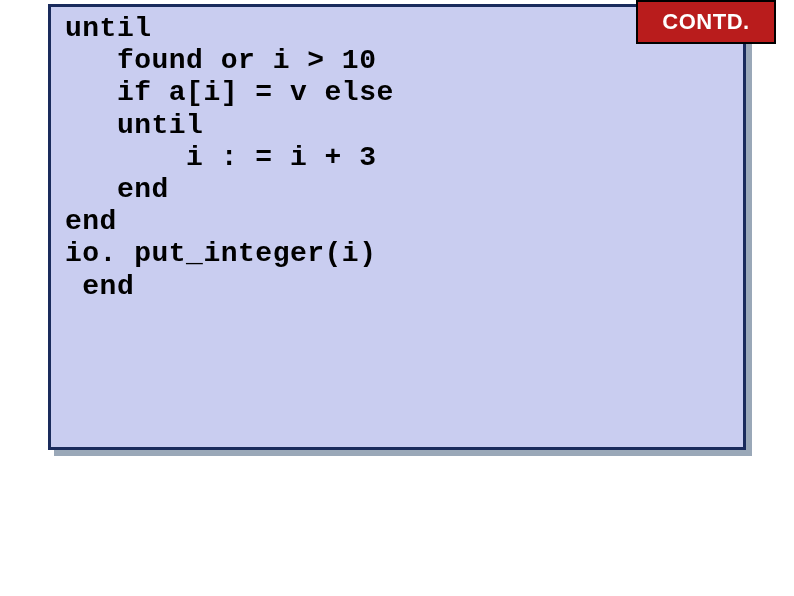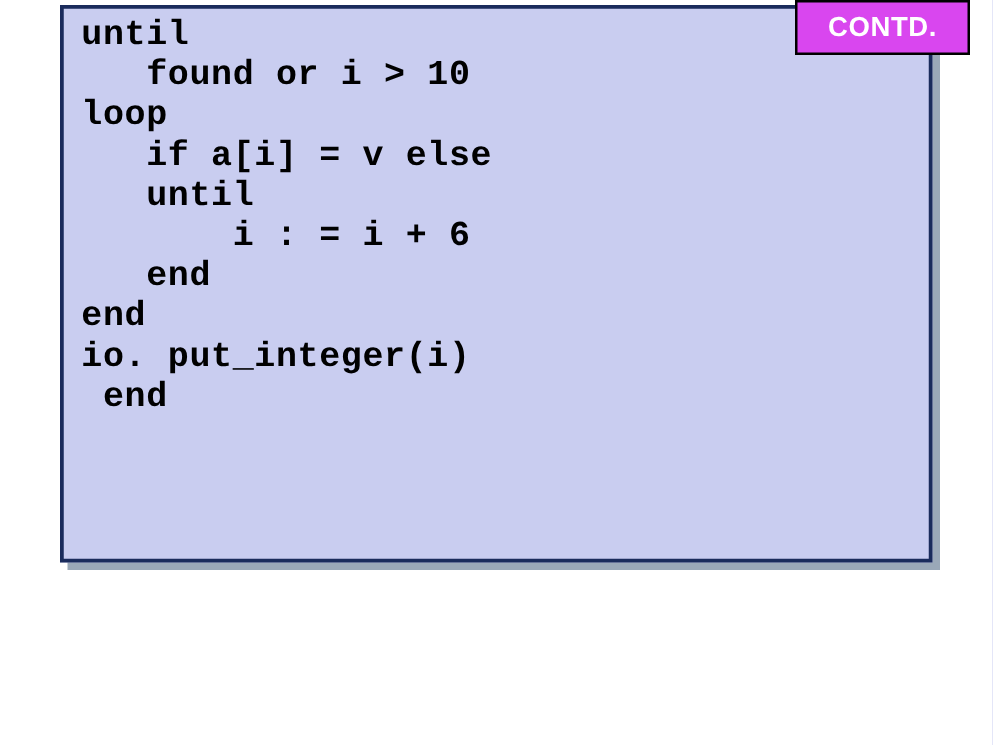--- a/index.html
+++ b/index.html
@@ -33,42 +33,41 @@
       white-space: pre;
       line-height: 1.15;
       letter-spacing: 0.5px;
     }
     .badge {
       position: absolute;
       top: 0px;
       right: 18px;
       width: 140px;
       height: 44px;
-      background: #d946ef;
+      background: #b91c1c;
       border: 2px solid #000000;
       color: #ffffff;
       font-family: Arial, Helvetica, sans-serif;
       font-weight: bold;
       font-size: 22px;
       display: flex;
       align-items: center;
       justify-content: center;
       letter-spacing: 0.5px;
     }
   </style>
 </head>
 <body>
 
 <div class="code-box">
   <div class="code-line">until</div>
   <div class="code-line">   found or i &gt; 10</div>
-  <div class="code-line">loop</div>
   <div class="code-line">   if a[i] = v else</div>
   <div class="code-line">   until</div>
-  <div class="code-line">       i : = i + 6</div>
+  <div class="code-line">       i : = i + 3</div>
   <div class="code-line">   end</div>
   <div class="code-line">end</div>
   <div class="code-line">io. put_integer(i)</div>
   <div class="code-line"> end</div>
 </div>
 
 <div class="badge">
   <span>CONTD.</span>
 </div>
 

